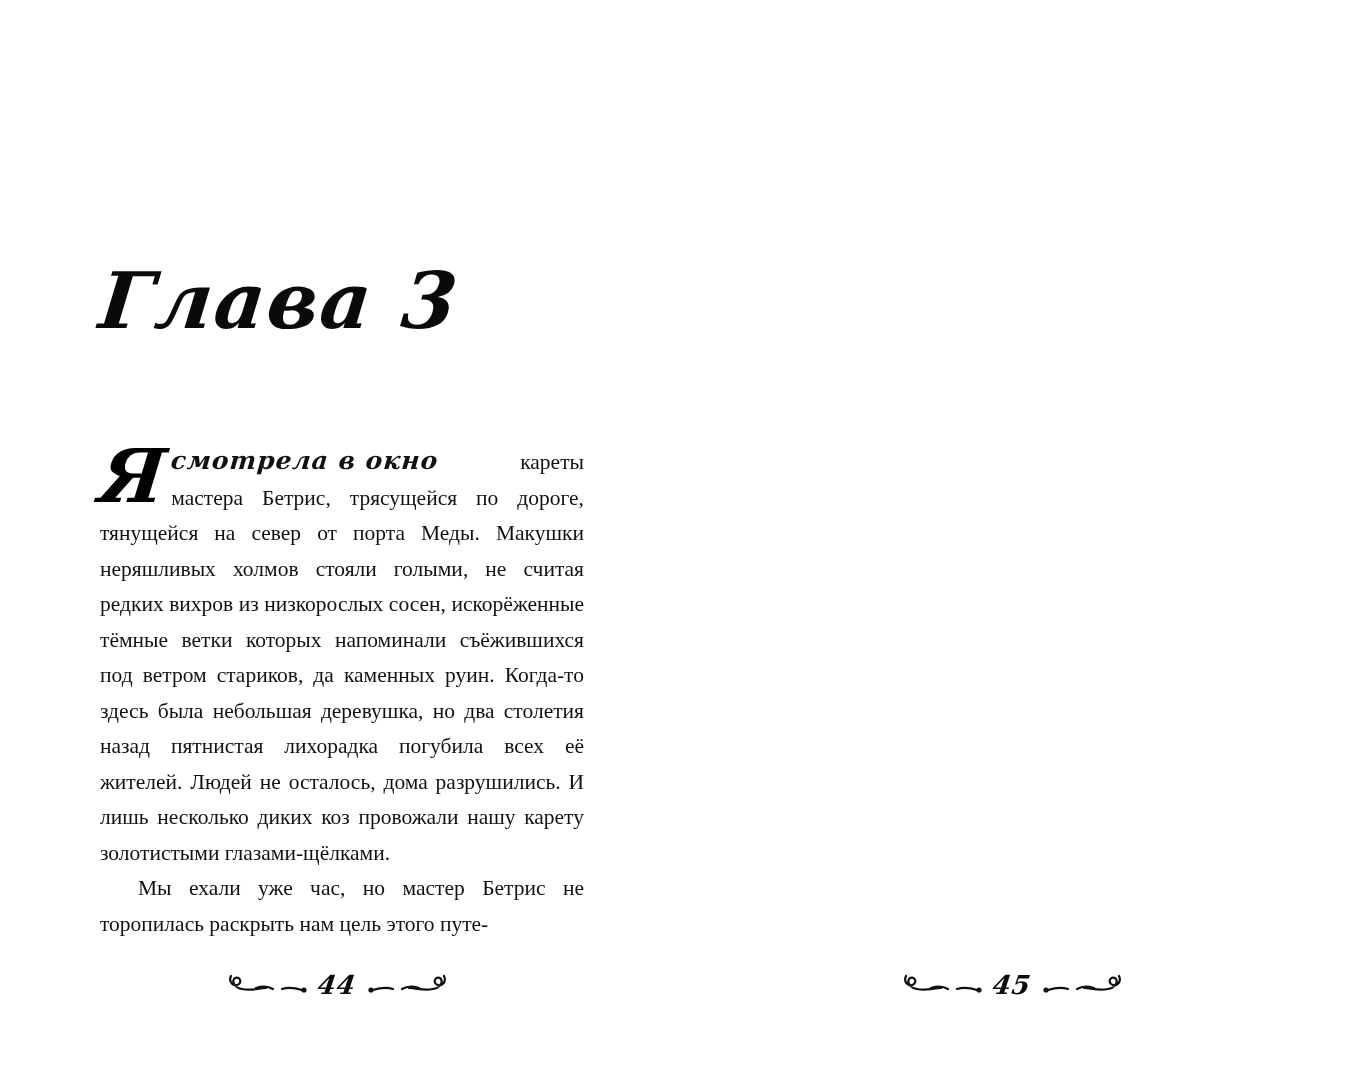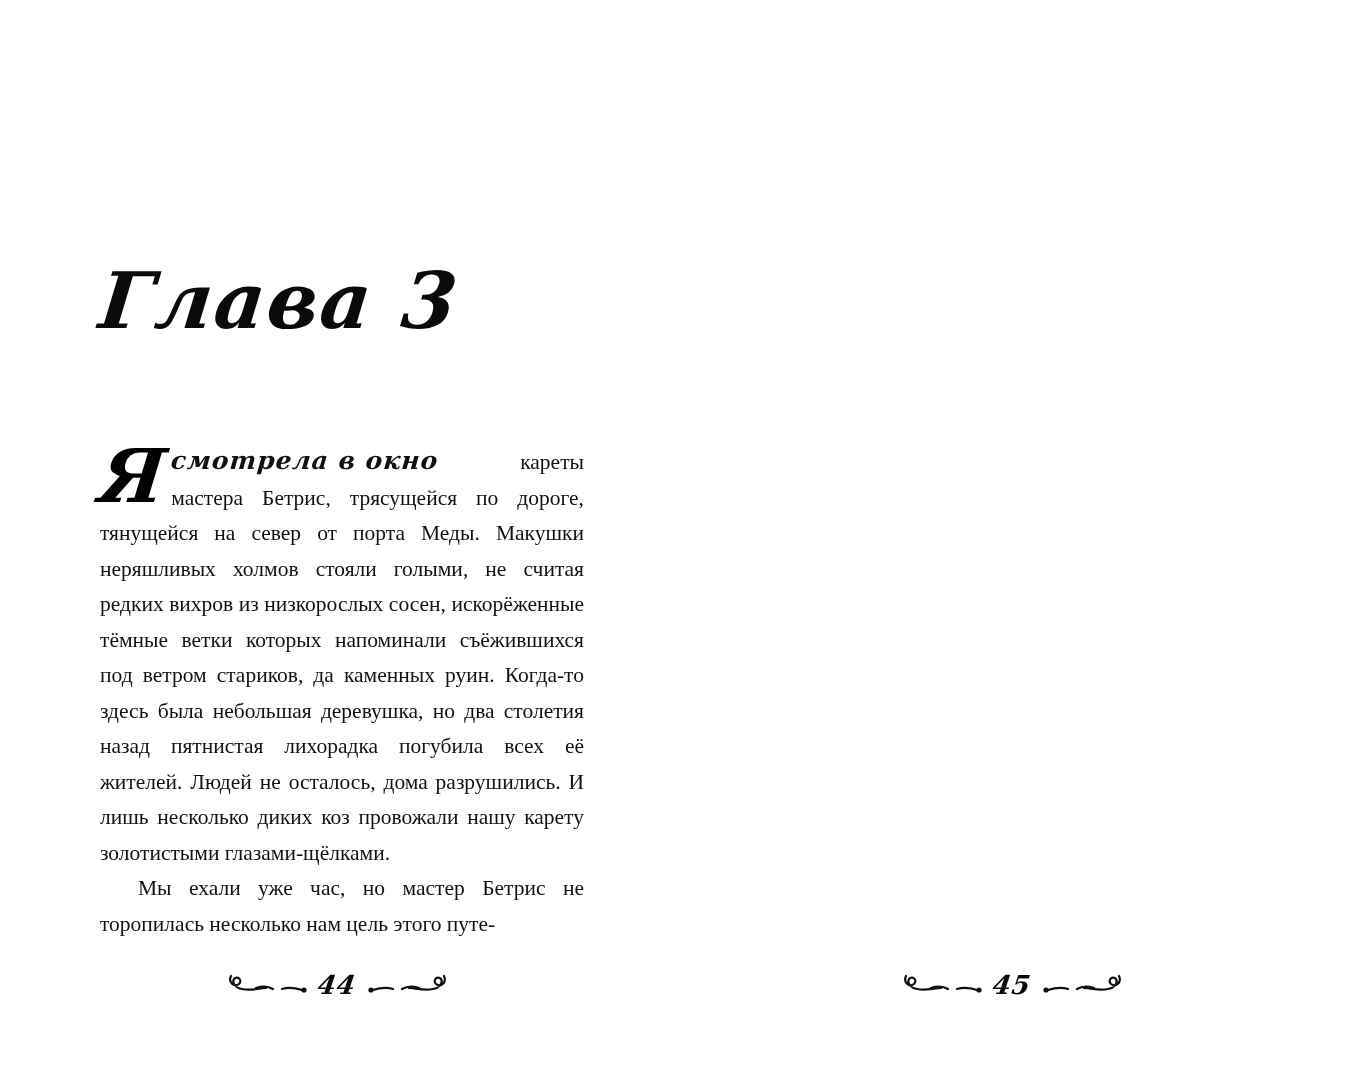--- a/index.html
+++ b/index.html
@@ -102,21 +102,21 @@
 <body>
 
 <div class="spread">
 
   <div class="page page-left">
 
     <div class="chapter-title">Глава 3</div>
 
     <div class="col col-left">
       <p class="first"><span class="dropcap">Я</span><span class="script-lead">смотрела в окно</span><span> кареты мастера Бетрис, трясущейся по дороге, тянущейся на север от порта Меды. Макушки неряшливых холмов стояли голыми, не считая редких вихров из низкорослых сосен, искорёженные тёмные ветки которых напоминали съёжившихся под ветром стариков, да каменных руин. Когда-то здесь была небольшая деревушка, но два столетия назад пятнистая лихорадка погубила всех её жителей. Людей не осталось, дома разрушились. И лишь несколько диких коз провожали нашу карету золотистыми глазами-щёлками.</span></p>
-      <p>Мы ехали уже час, но мастер Бетрис не торопилась несколько нам цель этого путе-</p>
+      <p>Мы ехали уже час, но мастер Бетрис не торопилась раскрыть нам цель этого путе-</p>
     </div>
 
     <div class="folio">
       <svg class="flourish-left" width="84" height="34" viewBox="0 0 84 34">
         <g fill="none" stroke="#111111" stroke-width="2.2" stroke-linecap="round">
           <path d="M5 8 C 2 14, 8 20, 13 16 C 17 12, 11 7, 8 11 C 6 14, 9 20, 16 21
                    C 26 23, 32 20, 40 20"></path>
           <path d="M30 20 C 36 18, 42 18, 47 21"></path>
           <path d="M56 21 C 62 19, 70 20, 76 22"></path>
         </g>

